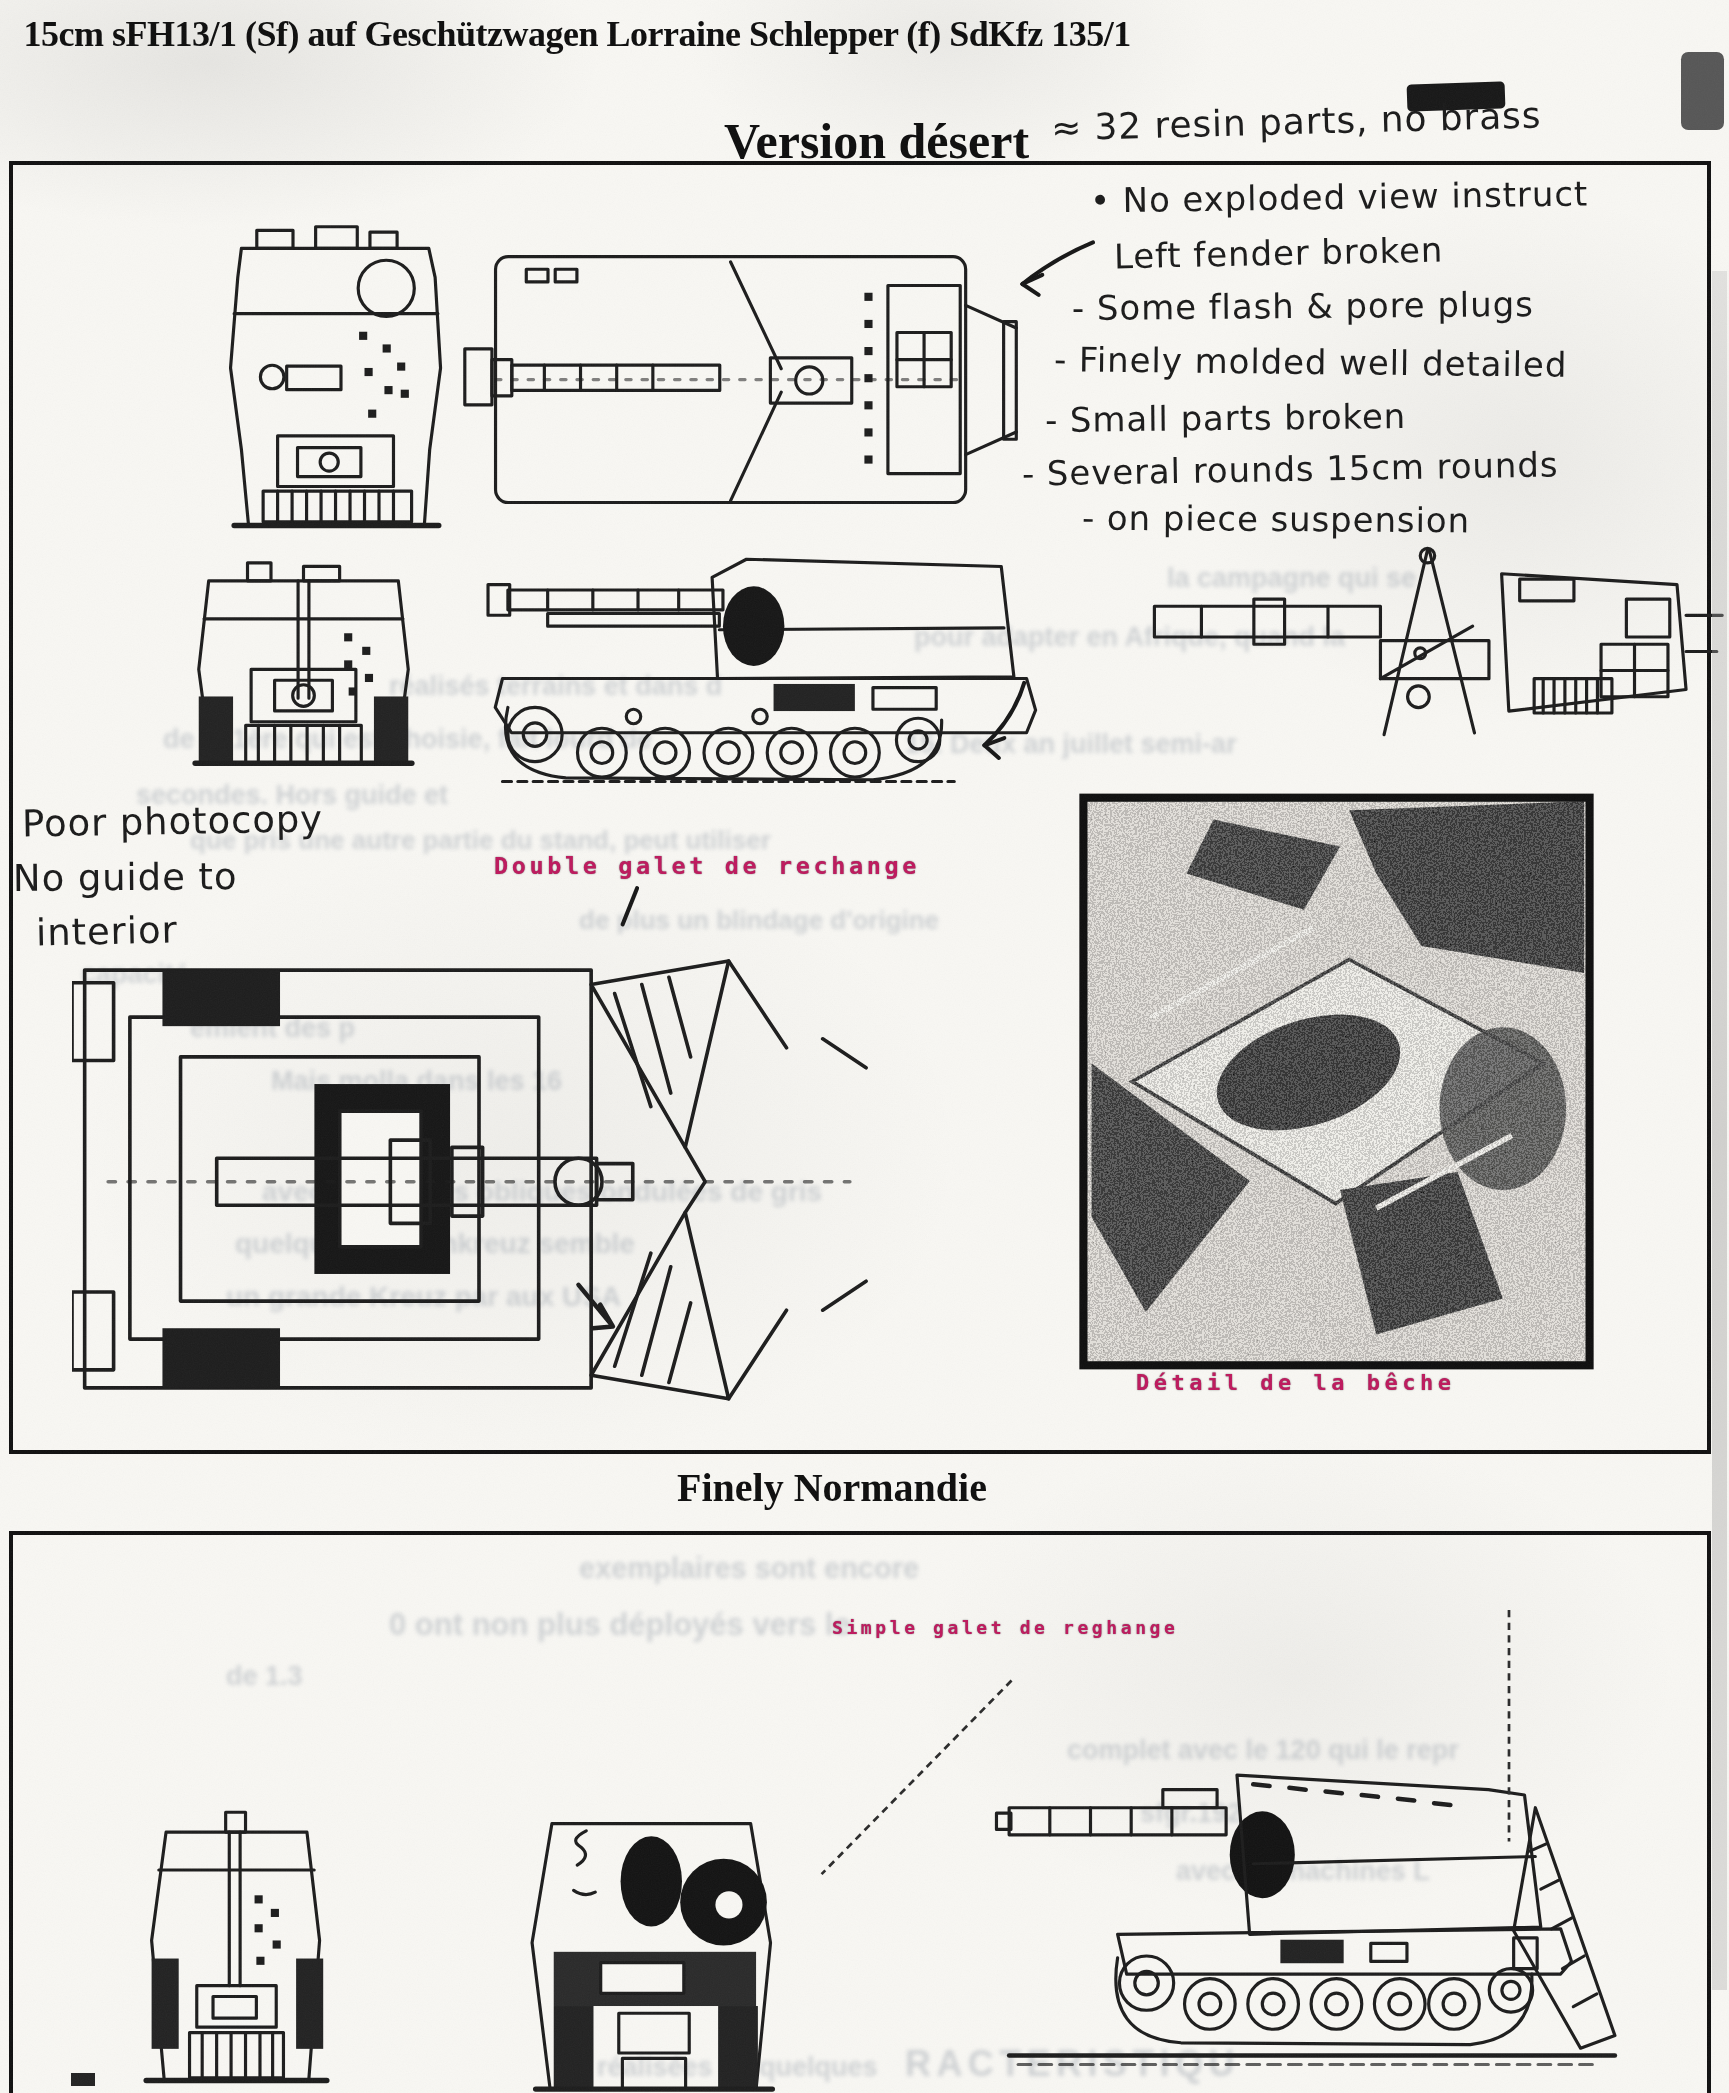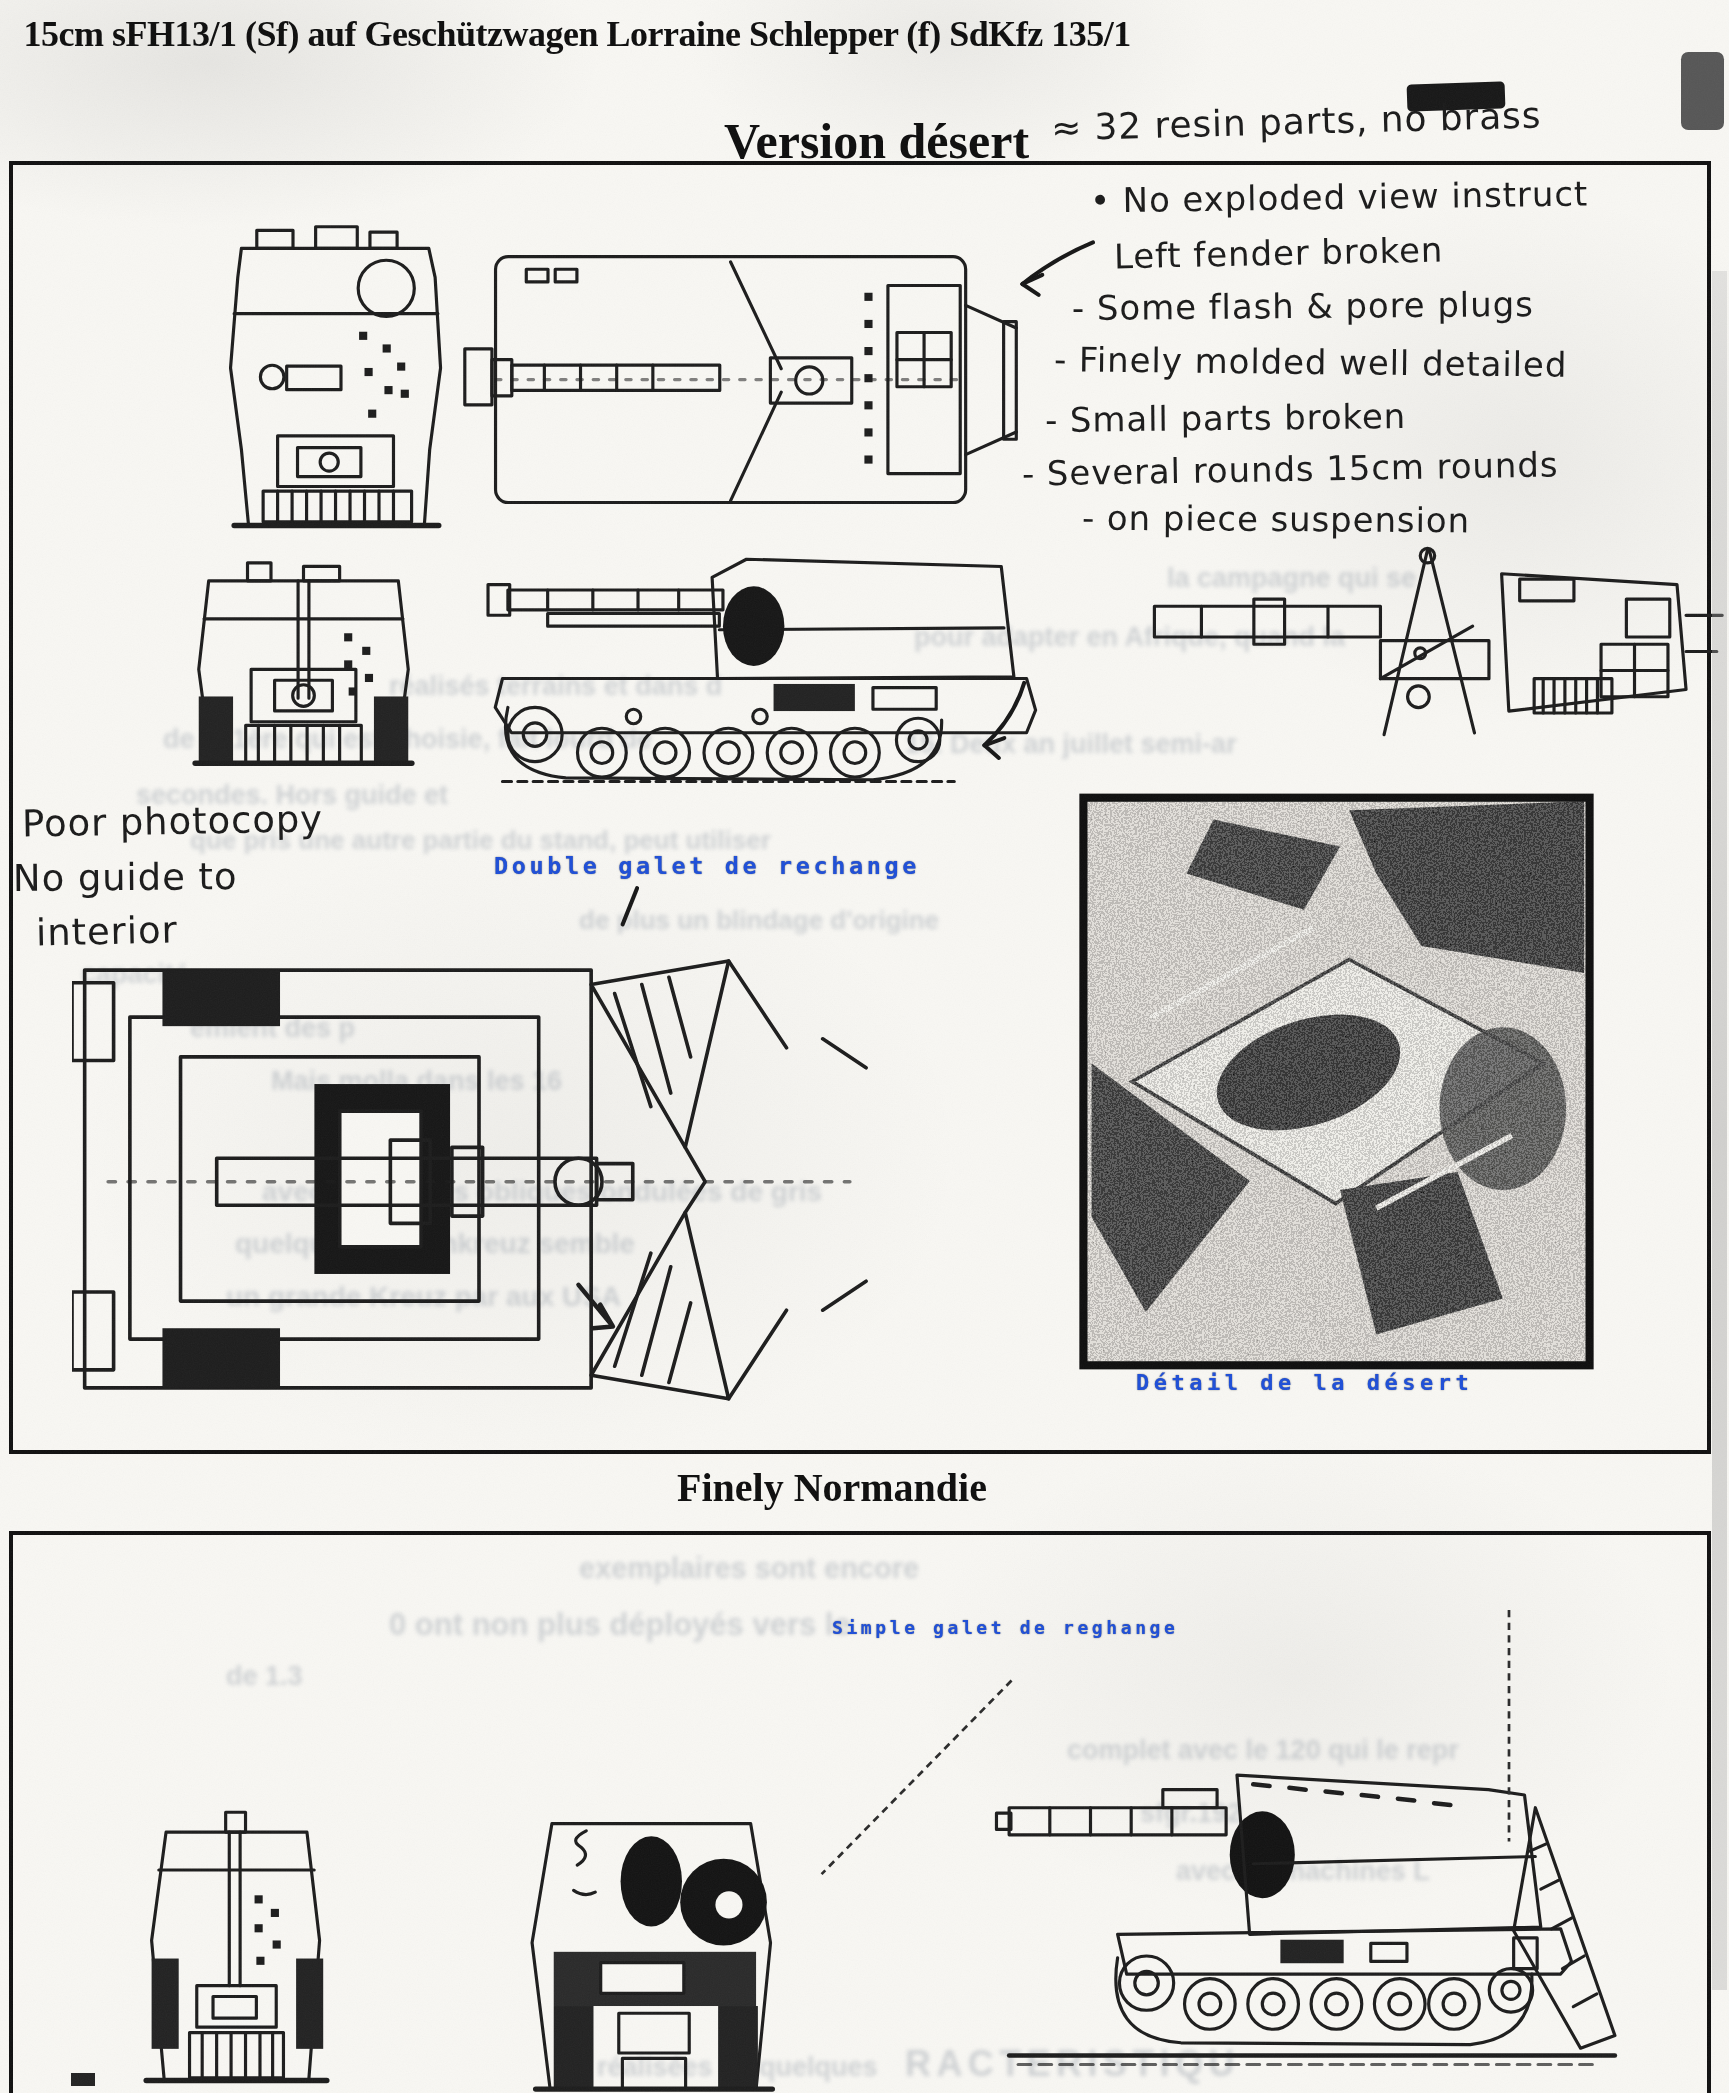--- a/index.html
+++ b/index.html
@@ -1,21 +1,21 @@
 <!DOCTYPE html>
 <html style="font-size:14.5px"><head>
 <meta charset="utf-8">
 <style>
   html,body{margin:0;padding:0;background:#777;}
   .page{position:relative;width:1730px;height:2093px;background:#f8f7f3;overflow:hidden;
         font-family:"Liberation Serif",serif;}
   .abs{position:absolute;}
   .serifbold{font-family:"Liberation Serif",serif;font-weight:700;color:#0d0d0d;white-space:nowrap;}
   .hand{font-family:"DejaVu Sans",sans-serif;color:#1a1a1a;white-space:nowrap;letter-spacing:0.9px;}
-  .type{font-family:"DejaVu Sans Mono",monospace;font-weight:700;color:#1d4ed8;white-space:nowrap;
+  .type{font-family:"DejaVu Sans Mono",monospace;font-weight:700;color:#be185d;white-space:nowrap;
         text-shadow:0 0 1.4px rgba(40,40,40,.7);}
   .ghost{position:absolute;font-family:"Liberation Sans",sans-serif;font-weight:700;color:#8d96a2;
          opacity:.38;filter:blur(2.2px);white-space:nowrap;z-index:1;}
   .box{position:absolute;border:4.5px solid #101010;z-index:2;}
   .drw{position:absolute;z-index:3;}
   .note{z-index:5;}
   .mottle{position:absolute;inset:0;z-index:0;pointer-events:none;
     background-image:
       radial-gradient(561px 235px at 12% 3%, rgba(120,120,120,.14), transparent 70%),
       radial-gradient(380px 199px at 55% 2%, rgba(120,120,120,.10), transparent 70%),
@@ -71,21 +71,21 @@
   <div class="abs hand note" style="left:1054px;top:342px;font-size:34px;transform:rotate(0.6deg);">- Finely molded well detailed</div>
   <div class="abs hand note" style="left:1045px;top:398px;font-size:34px;transform:rotate(-0.6deg);">- Small parts broken</div>
   <div class="abs hand note" style="left:1022px;top:449px;font-size:34px;transform:rotate(-1deg);">- Several rounds 15cm rounds</div>
   <div class="abs hand note" style="left:1082px;top:499px;font-size:34px;transform:rotate(0.4deg);">- on piece suspension</div>
 
   <div class="abs hand note" style="left:22px;top:800px;font-size:37px;transform:rotate(-1deg);">Poor photocopy</div>
   <div class="abs hand note" style="left:12.7px;top:856px;font-size:37px;transform:rotate(-0.5deg);">No guide to</div>
   <div class="abs hand note" style="left:36px;top:910px;font-size:37px;transform:rotate(-1.2deg);">interior</div>
 
   <div class="abs type note" style="left:494px;top:852px;font-size:23.5px;letter-spacing:3.6px;">Double galet de rechange</div>
-  <div class="abs type note" style="left:1136px;top:1370px;font-size:22px;letter-spacing:4.5px;">Détail de la désert</div>
+  <div class="abs type note" style="left:1136px;top:1370px;font-size:22px;letter-spacing:4.5px;">Détail de la bêche</div>
 
   <svg class="drw" style="left:207px;top:223px;" width="258" height="308" viewBox="0 0 285 340">
     <g stroke="#1c1c1c" stroke-width="3.5" fill="none" stroke-linejoin="round" stroke-linecap="round">
       <path d="M38,28 L245,28 L252,60 L258,160 L246,250 L240,335 L46,335 L38,250 L26,160 L34,60 Z"></path>
       <rect x="55" y="8" width="40" height="20"></rect>
         <rect x="120" y="4" width="46" height="24"></rect>
         <rect x="180" y="10" width="30" height="18"></rect>
       <circle cx="198" cy="72" r="31"></circle>
       <line x1="30" y1="100" x2="255" y2="100"></line>
       <rect x="88" y="158" width="60" height="26"></rect>

